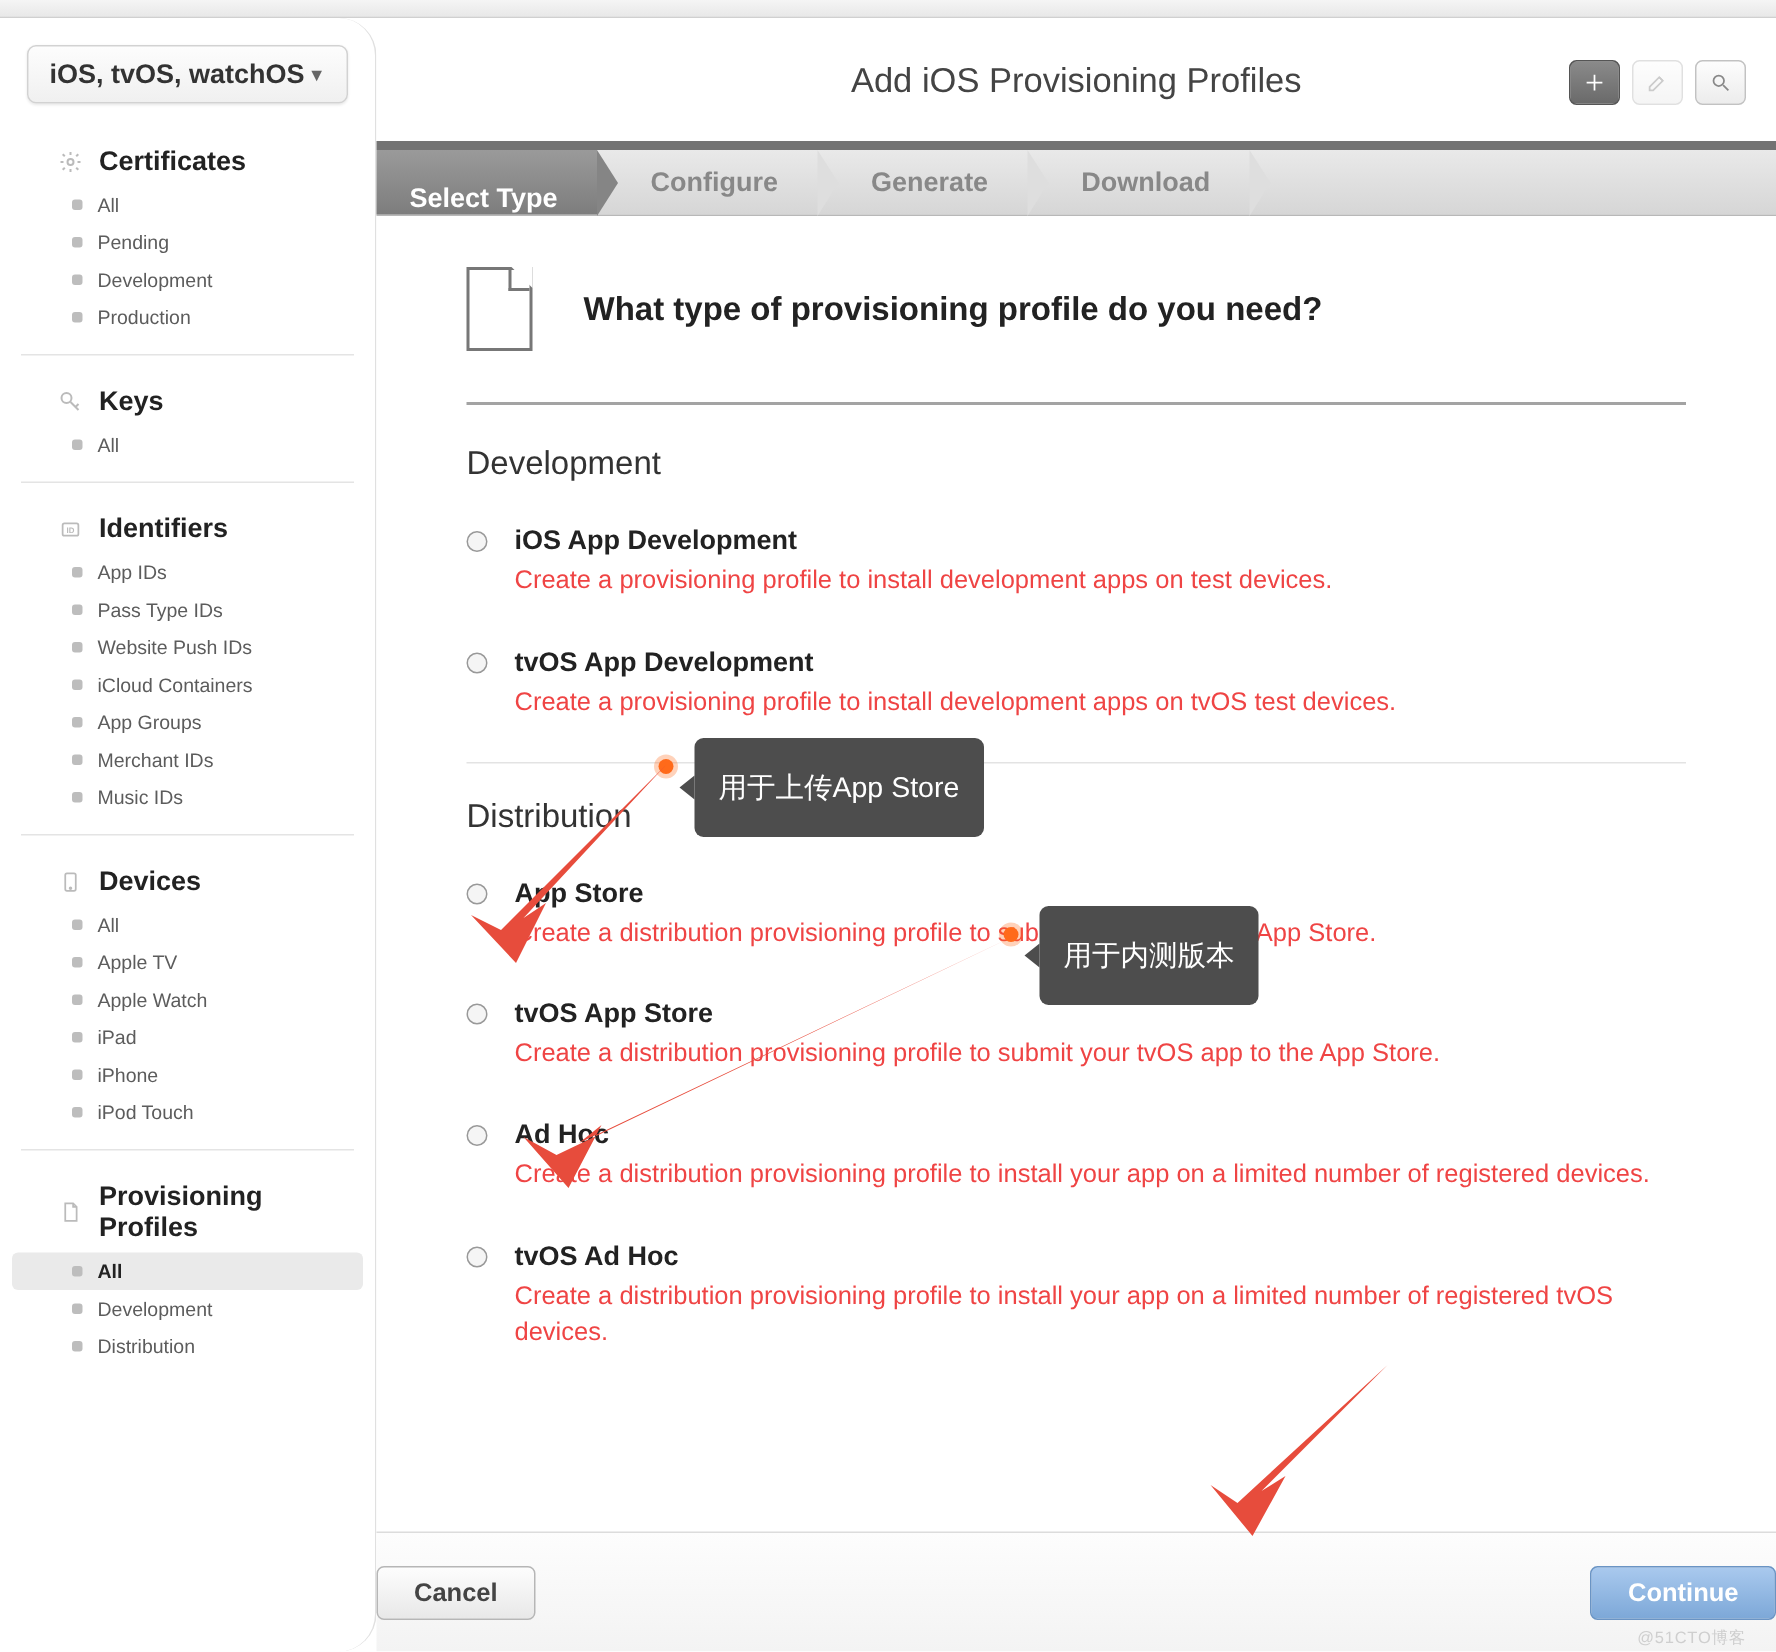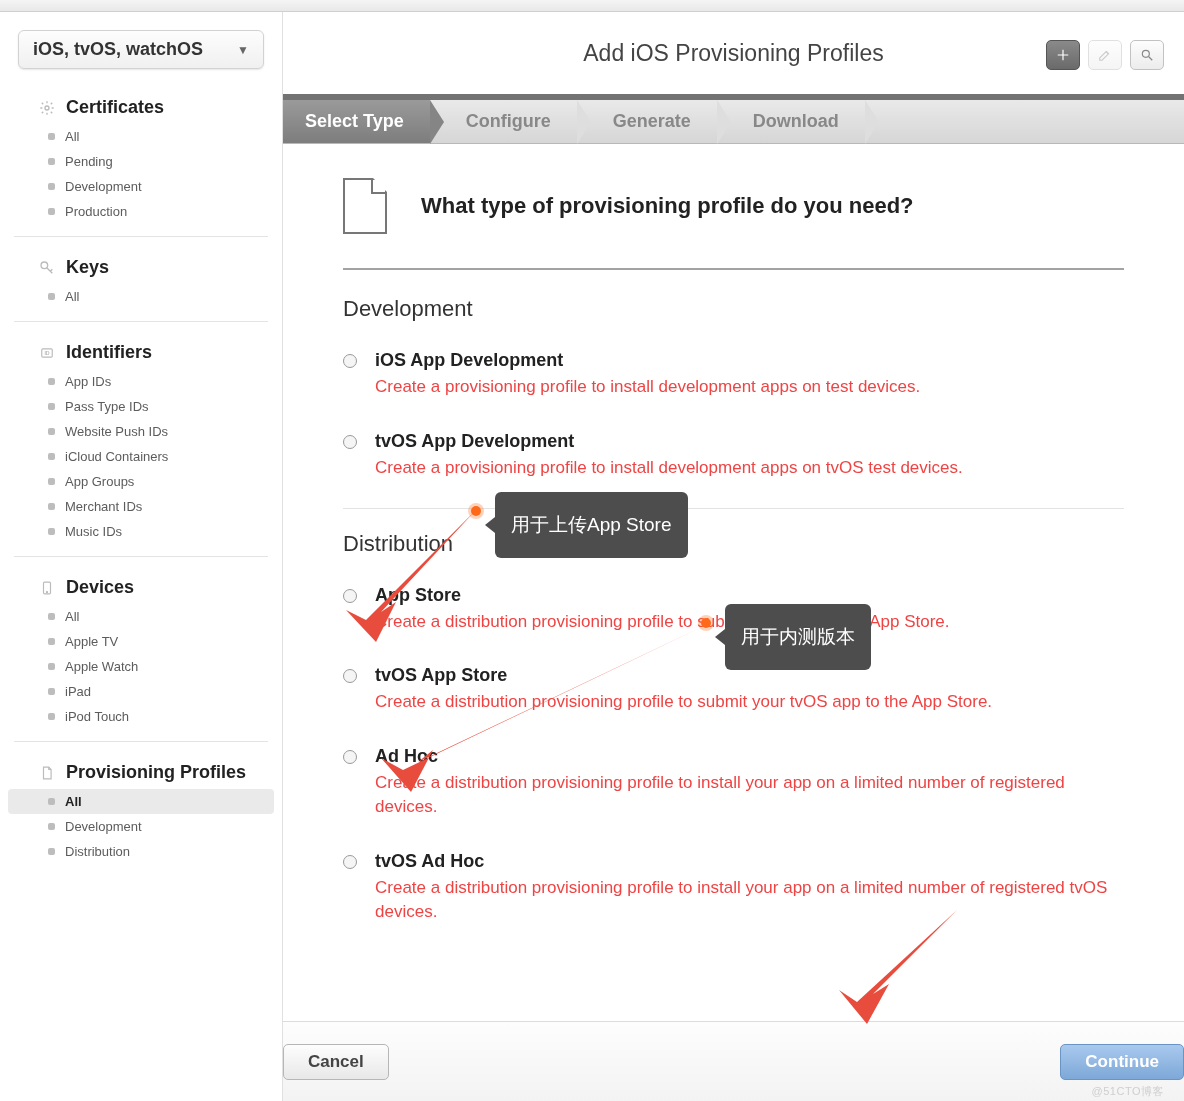--- a/index.html
+++ b/index.html
@@ -16,24 +16,25 @@
   height: 12px;
   background: linear-gradient(#f5f5f5,#e8e8e8);
   border-bottom: 1px solid #d0d0d0;
 }
 .app {
   display: flex;
   height: calc(100% - 12px);
 }
 
 .sidebar {
-  width: 283px;
+  width: 251px;
   border-right: 1px solid #e0e0e0;
   background: #fff;
   padding-top: 10px;
+  border-radius: 25px;
 }
 .platform-select {
   margin: 8px 18px 16px;
   display:flex;
   align-items:center;
   justify-content:space-between;
   padding: 8px 14px;
   border: 1px solid #d2d2d2;
   border-radius: 6px;
   background: linear-gradient(#fdfdfd,#f0f0f0);
@@ -110,20 +111,21 @@
 .step {
   position:relative;
   display:flex;align-items:center;
   padding:0 26px 0 36px;
   font-size:18px;font-weight:600;color:#888;
 }
 .step.active {
   background:linear-gradient(#9a9a9a,#7d7d7d);
   color:#fff;
   padding-left:22px;
+  align-items:flex-end;
 }
 .step::after {
   content:"";
   position:absolute;
   right:-14px;top:0;
   border-left:14px solid transparent;
   border-top:22px solid transparent;
   border-bottom:22px solid transparent;
 }
 .step.active::after { border-left-color:#858585; z-index:2; }
@@ -319,20 +321,24 @@
         <li class="side-item">
             <span class="bullet"></span>
             <span>Apple Watch</span>
           </li>
         <li class="side-item">
             <span class="bullet"></span>
             <span>iPad</span>
           </li>
         <li class="side-item">
             <span class="bullet"></span>
+            <span>iPhone</span>
+          </li>
+        <li class="side-item">
+            <span class="bullet"></span>
             <span>iPod Touch</span>
           </li>
       </ul>
     </div>
     <div class="side-divider"></div>
 
     <div class="side-section">
       <div class="side-head">
         <span class="side-icon">
           <svg viewBox="0 0 24 24" width="14" height="18" stroke="#bbb" fill="none" stroke-width="2">

